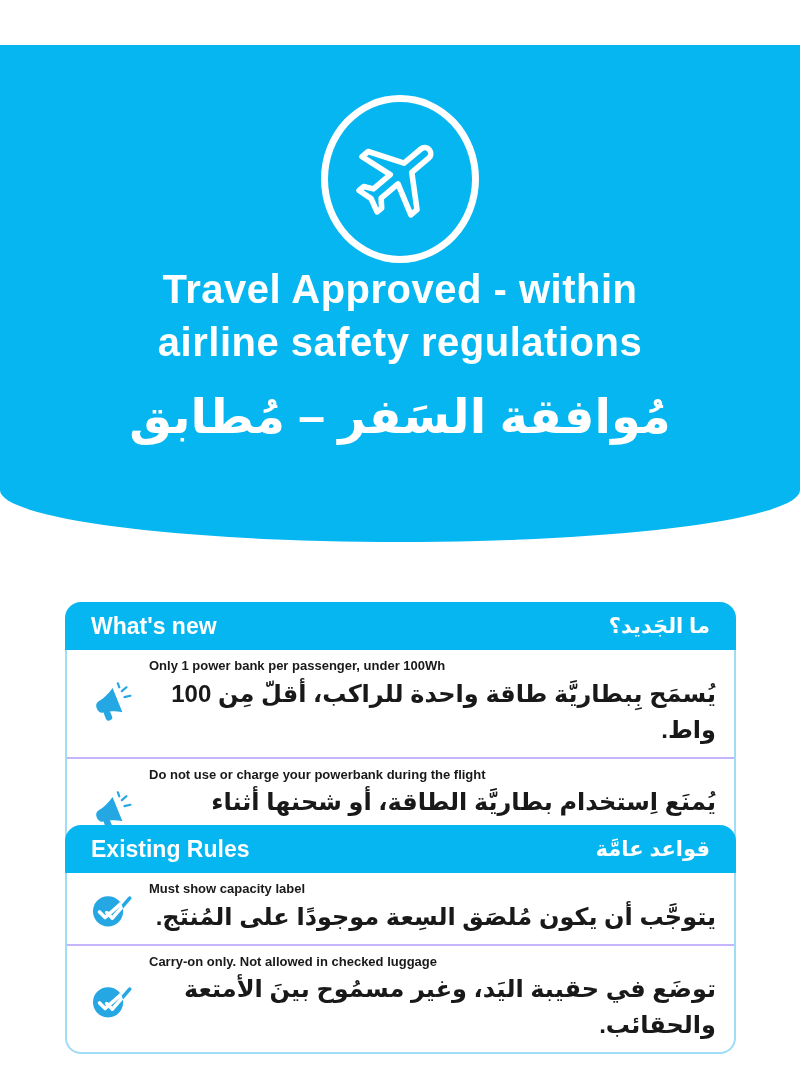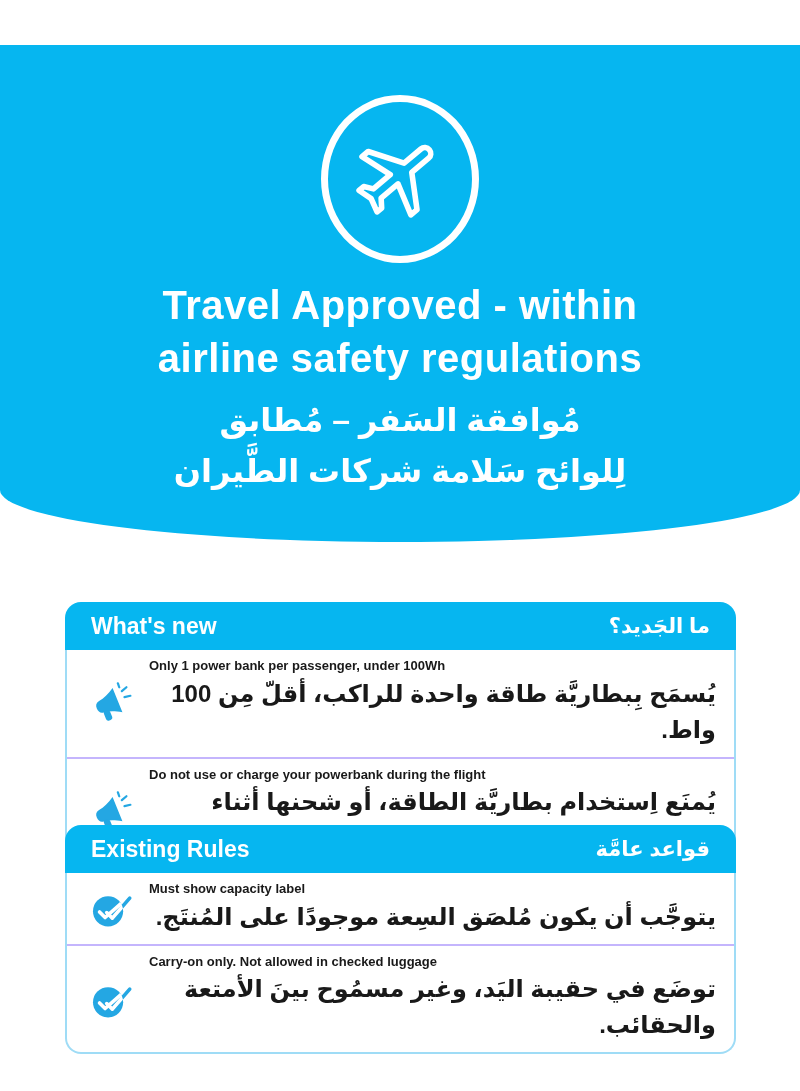--- a/index.html
+++ b/index.html
@@ -22,28 +22,27 @@
     color:#ffffff;
   }
   .plane-badge {
     width:158px; height:168px;
     margin:50px auto 0 auto;
     border:7px solid #ffffff;
     border-radius:50%;
     display:flex; align-items:center; justify-content:center;
   }
   .hero-title-en {
-    margin-top:16px;
     font-size:40px; font-weight:800; line-height:1.32;
     letter-spacing:0.5px;
     text-align:center;
   }
   .hero-title-ar {
     margin-top:10px;
-    font-size:32px; font-weight:700; line-height:1.6;
+    font-size:48px; font-weight:700; line-height:1.6;
     direction:rtl;
   }
 
   
   .card { position:absolute; left:65px; width:671px; }
   .card-whats-new { top:602px; }
   .card-existing  { top:825px; }
   .card-header {
     height:48px;
     background:#06b6f0;
@@ -91,21 +90,20 @@
           </g>
         </svg>
       </span>
     </div>
     <div class="hero-title-en">
       <div>Travel Approved - within</div>
       <div>airline safety regulations</div>
     </div>
     <div class="hero-title-ar" dir="rtl">
       <div>مُوافقة السَفر – مُطابق</div>
-      <div>لِلوائح سَلامة شركات الطَّيران</div>
     </div>
   </div>
 
   <div class="card card-whats-new">
     <div class="card-header">
       <span class="hdr-en">What's new</span>
       <span class="hdr-ar" dir="rtl">ما الجَديد؟</span>
     </div>
     <div class="card-body">
 

